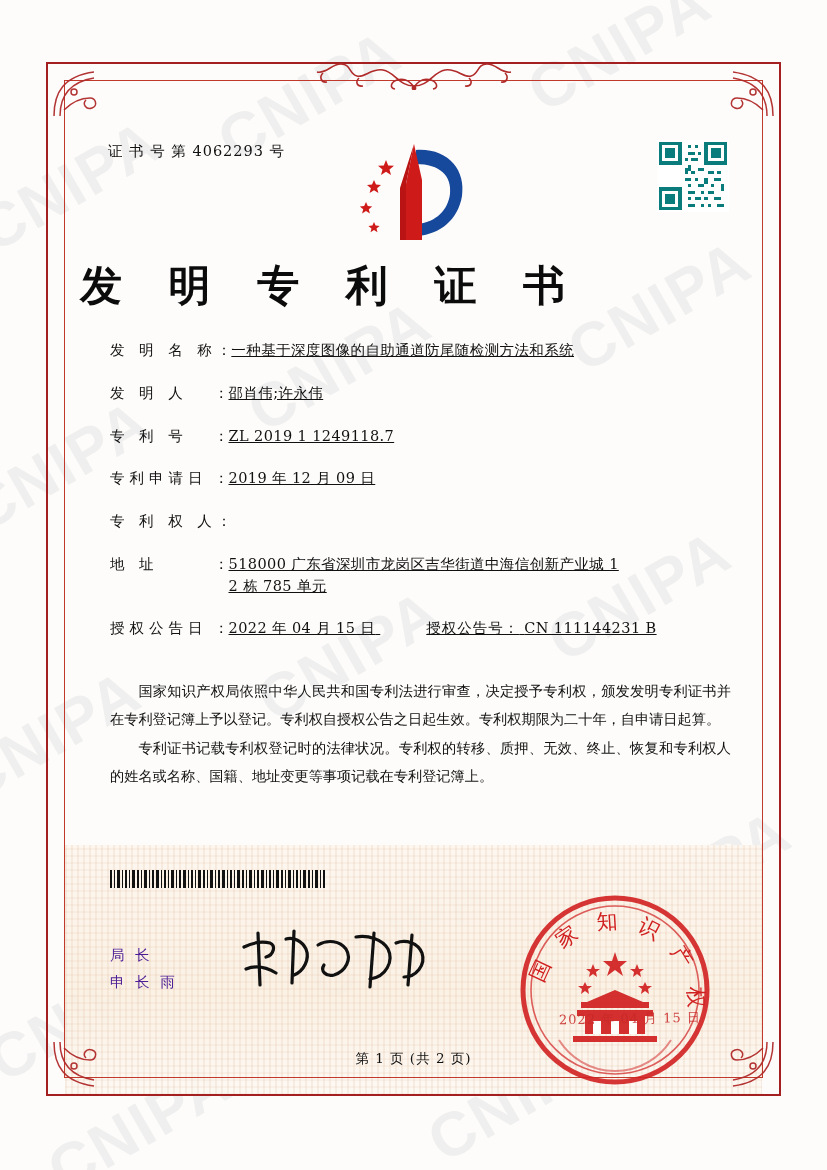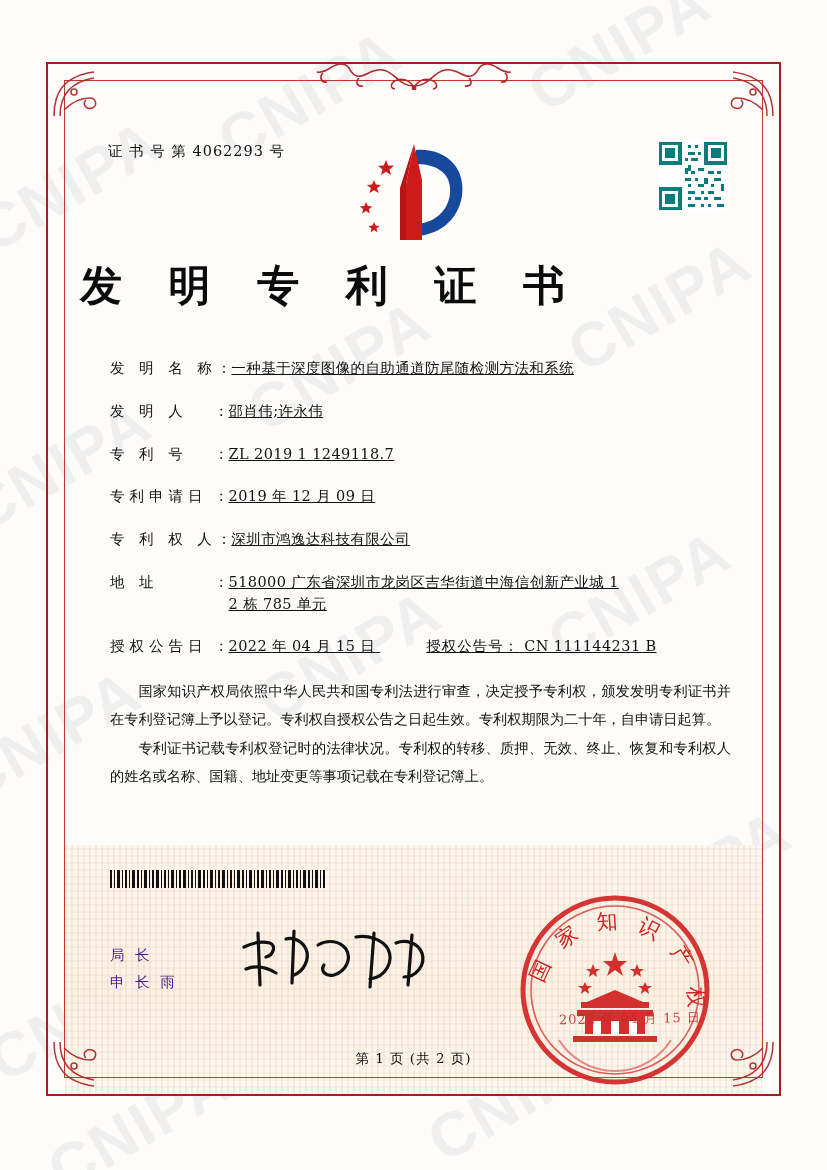--- a/index.html
+++ b/index.html
@@ -121,21 +121,21 @@
     font-size: 42px;
     letter-spacing: 16px;
     text-indent: 16px;
     color: #0b0b0b;
     font-family: "DejaVu Serif", "Liberation Serif", serif;
     font-weight: 700;
   }
 
   .fields {
     position: absolute;
-    left: 46px; right: 30px; top: 278px;
+    left: 46px; right: 30px; top: 260px;
   }
   .row {
     display: flex;
     align-items: flex-start;
     margin-bottom: 21px;
     font-size: 14.5px;
     color: #111;
     line-height: 1.5;
   }
   .label {
@@ -395,21 +395,20 @@
 
       <div class="row">
         <span class="label">专利申请日</span>
         <span class="colon">：</span>
         <span class="value">2019 年 12 月 09 日</span>
       </div>
 
       <div class="row">
         <span class="label">专 利 权 人</span>
         <span class="colon">：</span>
-        <span class="value">深圳市鸿逸达科技有限公司</span>
       </div>
 
       <div class="row">
         <span class="label">地 址</span>
         <span class="colon">：</span>
         <span class="value">
           <span class="value-indent2">518000 广东省深圳市龙岗区吉华街道中海信创新产业城 1</span>
           <span class="value-indent2">2 栋 785 单元</span>
         </span>
       </div>

